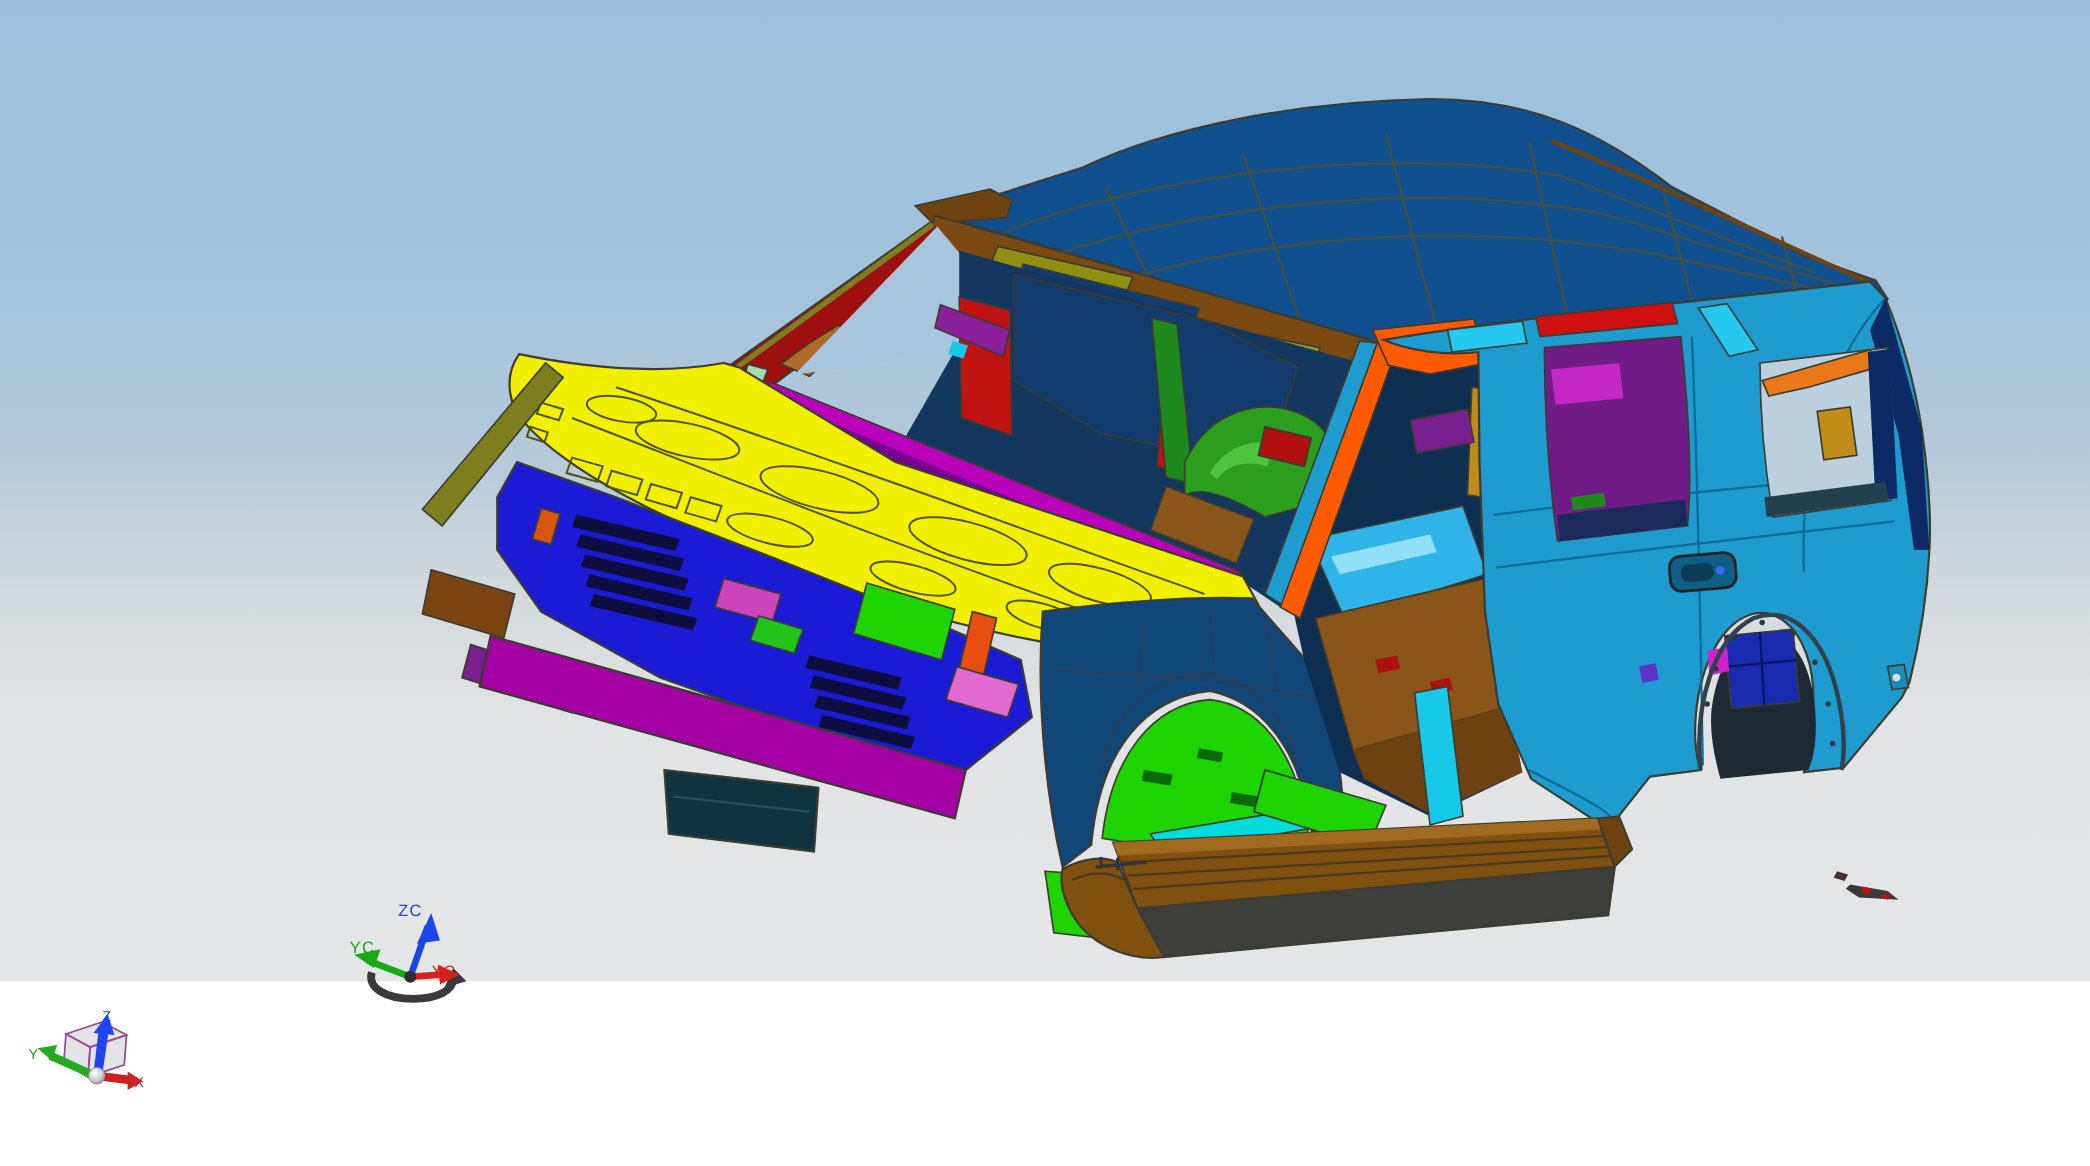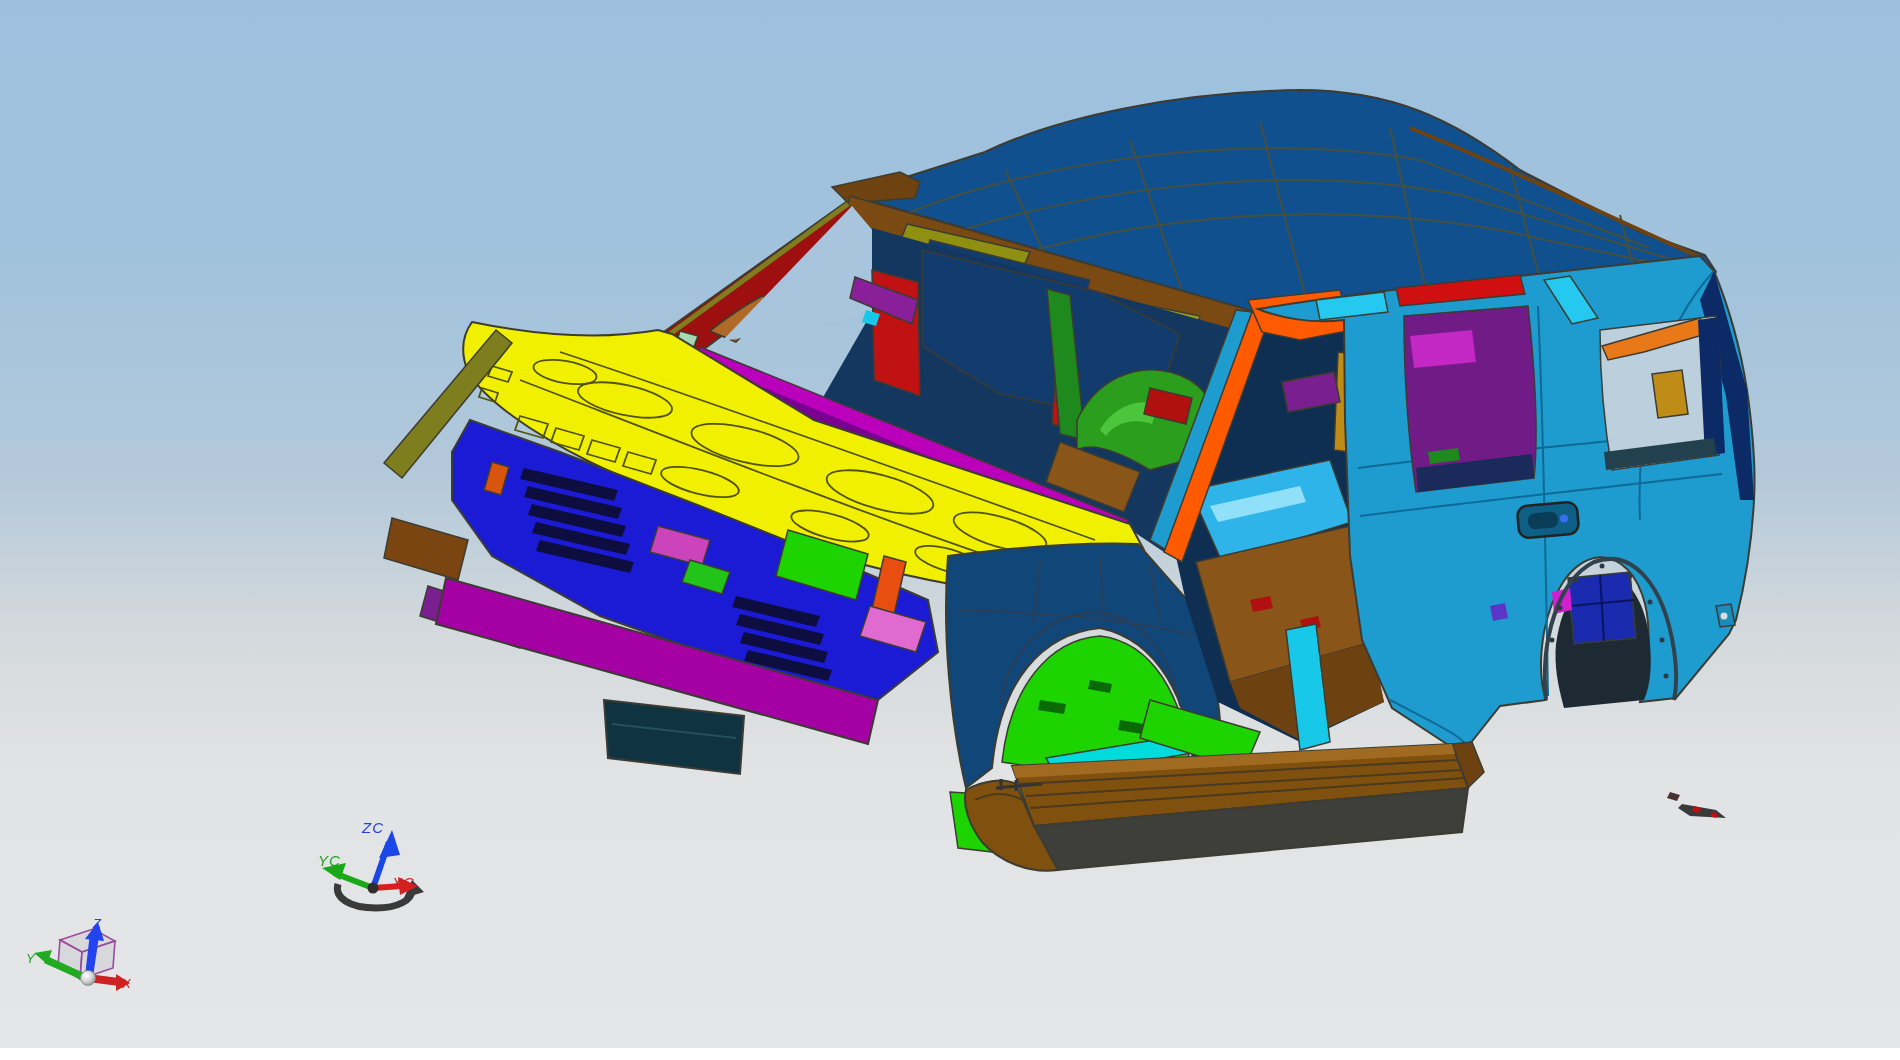--- a/index.html
+++ b/index.html
@@ -1,23 +1,22 @@
 <!DOCTYPE html>
 <html><head>
 <meta charset="utf-8">
 <style>
   html,body{margin:0;padding:0;}
   body{
     width:1900px;height:1060px;overflow:hidden;
     font-family:"Liberation Sans",sans-serif;
   }
   #viewport{
-    position:relative;width:1900px;height:1048px;
+    position:relative;width:1900px;height:892px;
     background:linear-gradient(180deg,#9cc0de 0%,#a3c3dc 28%,#b4c9da 46%,#d3d9dc 60%,#e2e3e4 74%,#e5e6e7 100%);
-    font-style:italic;
   }
   svg{position:absolute;inset:0;}
   .ol{stroke:#3c3c32;stroke-width:2;}
   .ol15{stroke:#3c3c32;stroke-width:1.5;}
   .rline{fill:none;stroke:#46503e;stroke-width:2;}
   .hline{fill:none;stroke:#52520a;stroke-width:1.8;}
   .dline{fill:none;stroke:#2c3e54;stroke-width:1.8;}
   .tline{fill:none;stroke:#0e6a96;stroke-width:2;}
   .axis-label{font-size:15px;letter-spacing:1px;}
   .triad-label{font-size:13px;}

